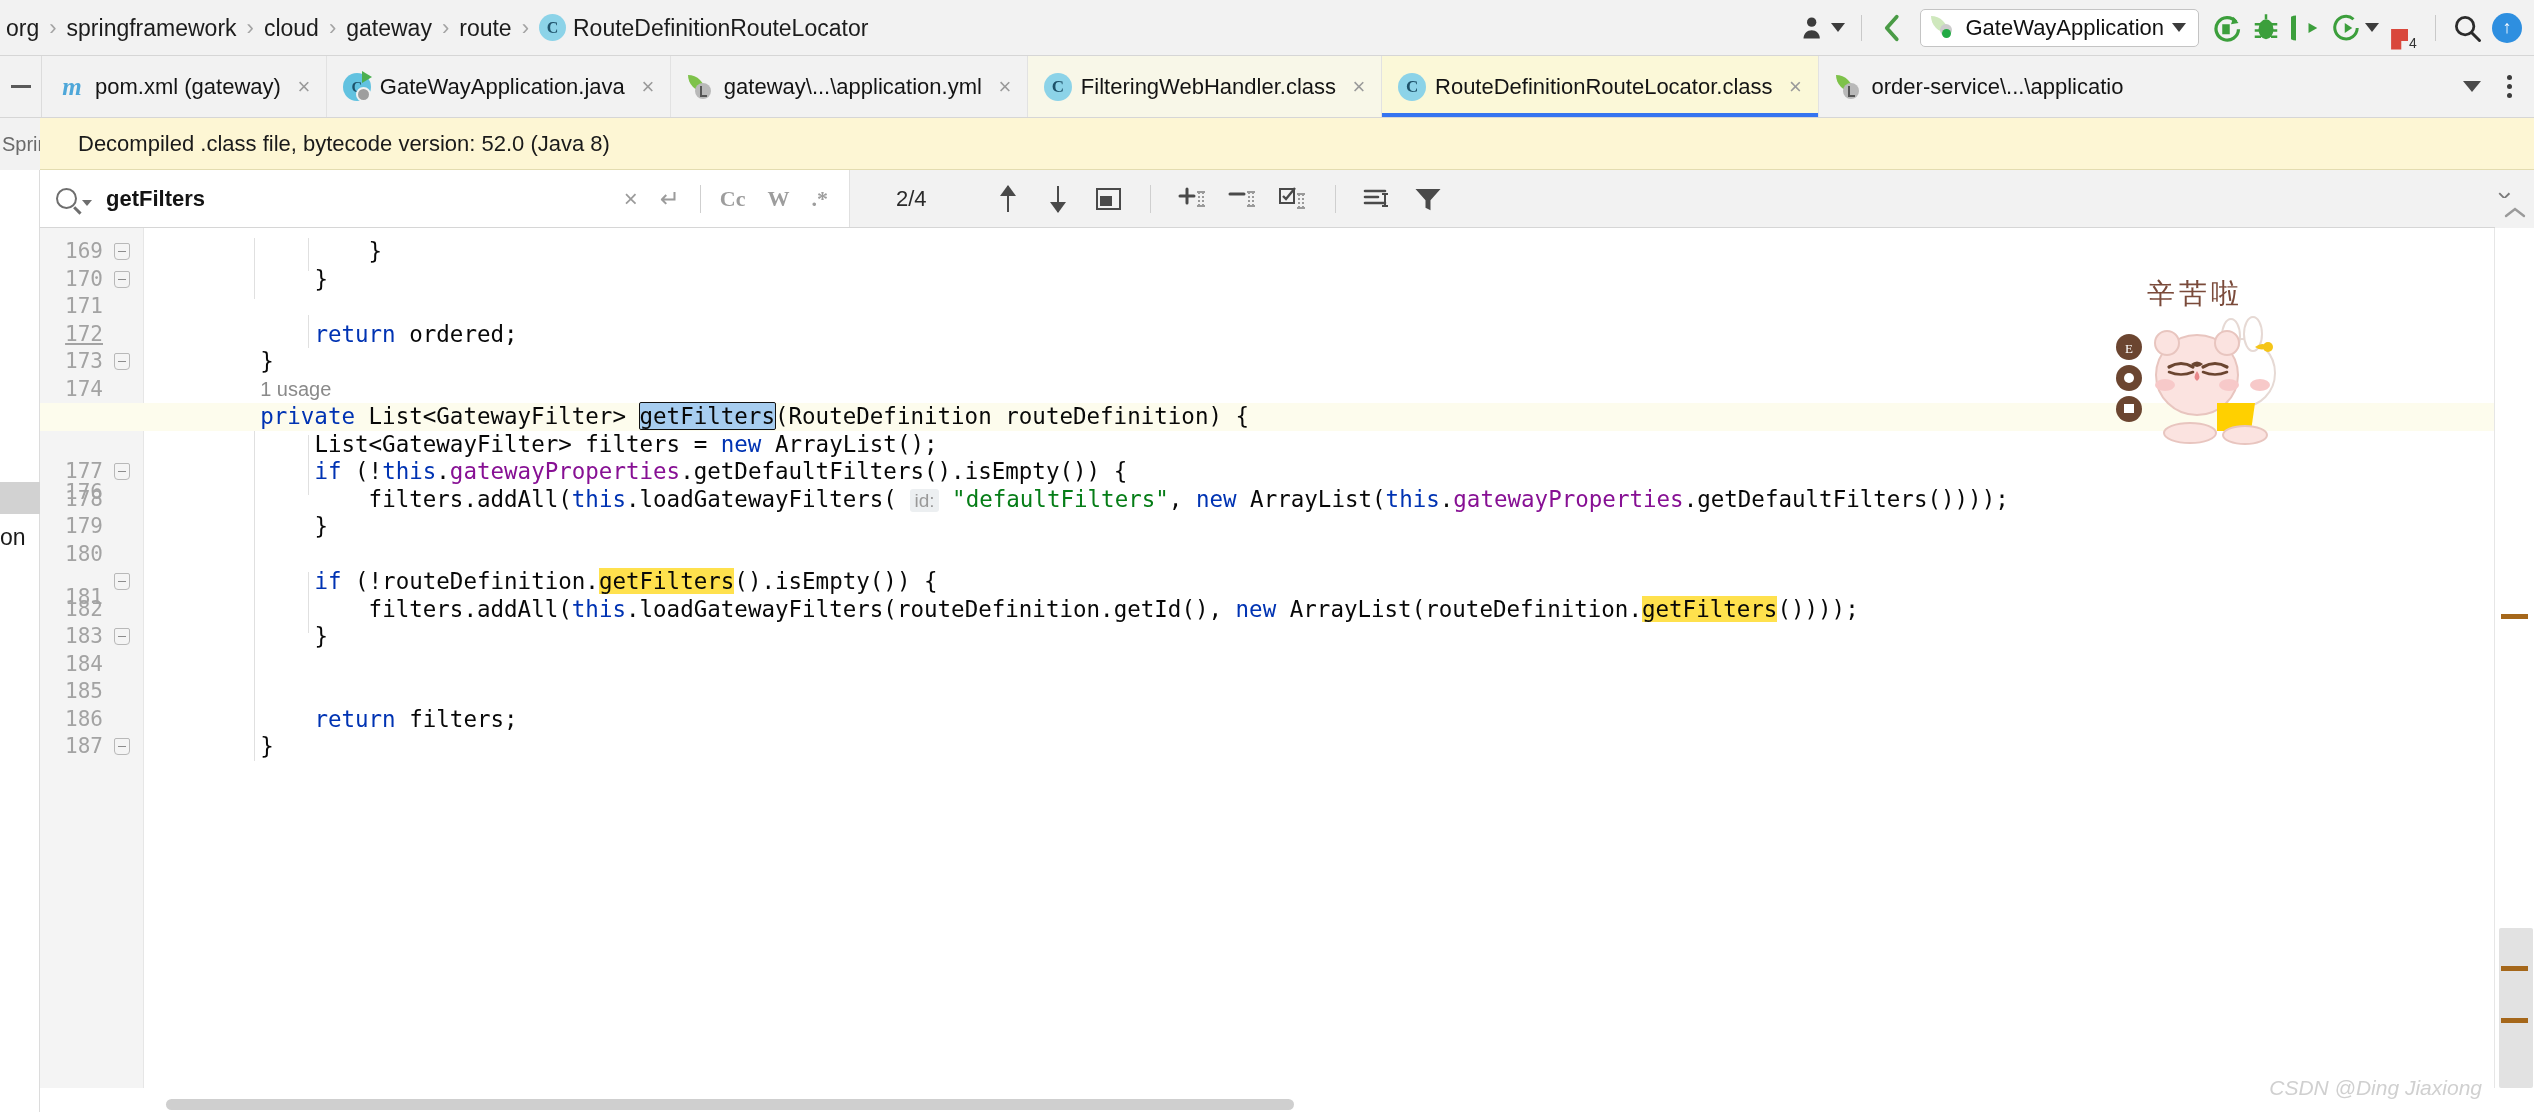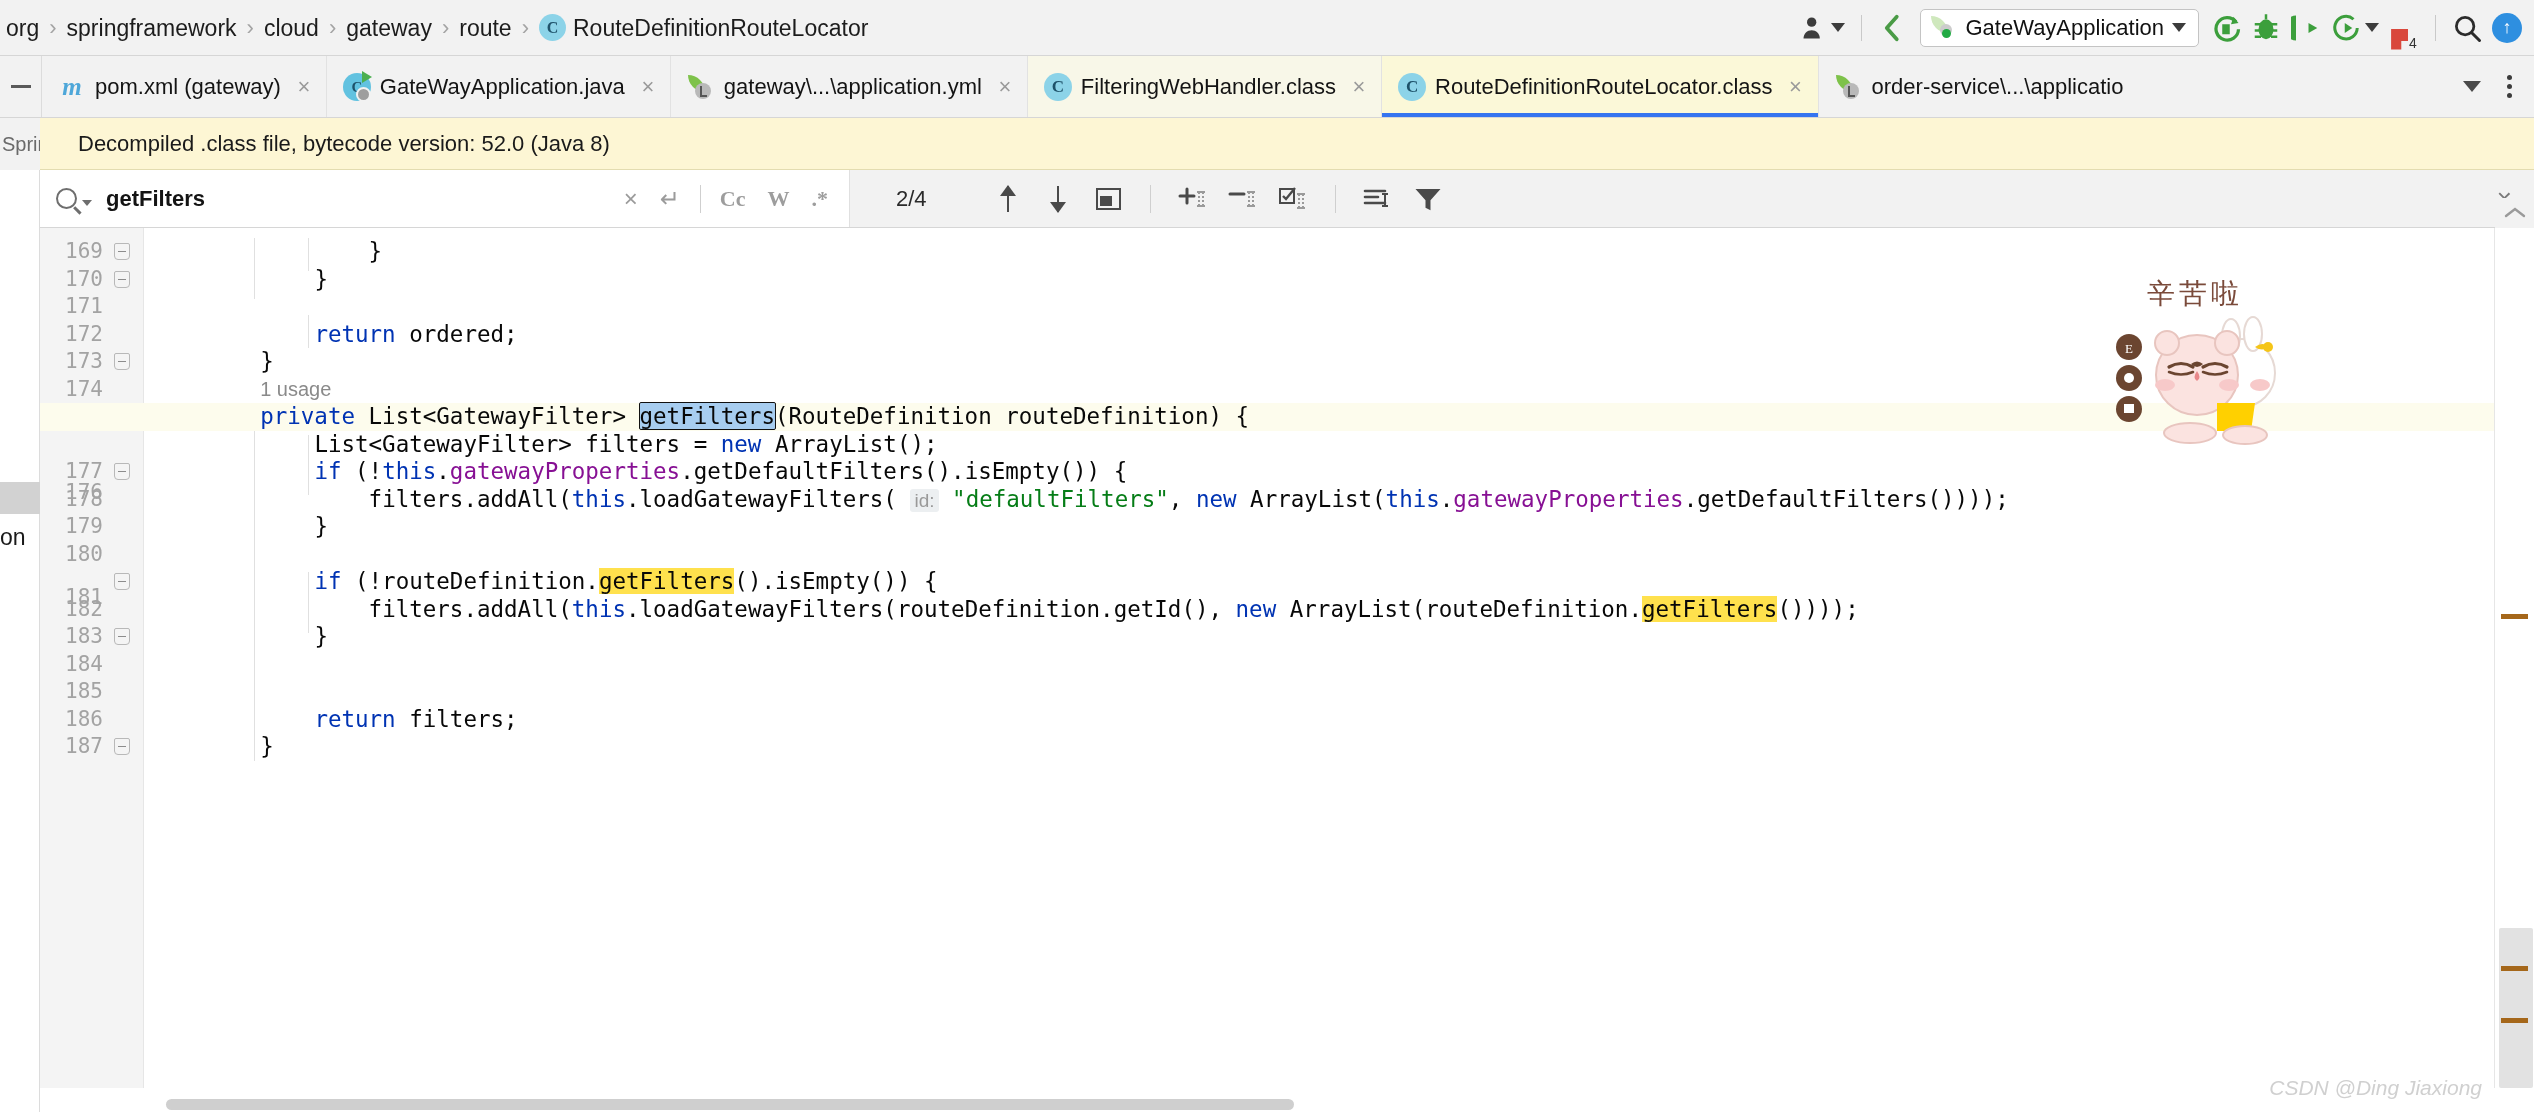--- a/index.html
+++ b/index.html
@@ -555,21 +555,21 @@
   <span id="findbar-close">×</span>
 </div>
 
 <div id="editor">
   <div id="gutter">
       <div class="lnum" style="top: 10px;">169</div>
       <div class="fold" style="top: 15px;"></div>
       <div class="lnum" style="top: 37.5px;">170</div>
       <div class="fold" style="top: 42.5px;"></div>
       <div class="lnum" style="top: 65px;">171</div>
-      <div class="lnum" style="top: 92.5px;">172</div>
+      <div class="lnum" style="top: 92.5px; text-decoration: underline;">172</div>
       <div class="lnum" style="top: 120px;">173</div>
       <div class="fold" style="top: 125px;"></div>
       <div class="lnum" style="top: 147.5px;">174</div>
       <div style="position: absolute; left: 0px; right: 0px; top: 175px; height: 27.5px; background: rgb(237, 237, 237);"></div>
       <div class="lnum" style="top: 175px;">175</div>
       <div class="fold" style="top: 180px;"></div>
       <div class="at-mark" style="top: 175px;">@</div>
       <div class="lnum" style="top: 202.5px; margin-top: 48px;">176</div>
       <div class="lnum" style="top: 230px;">177</div>
       <div class="fold" style="top: 235px;"></div>

